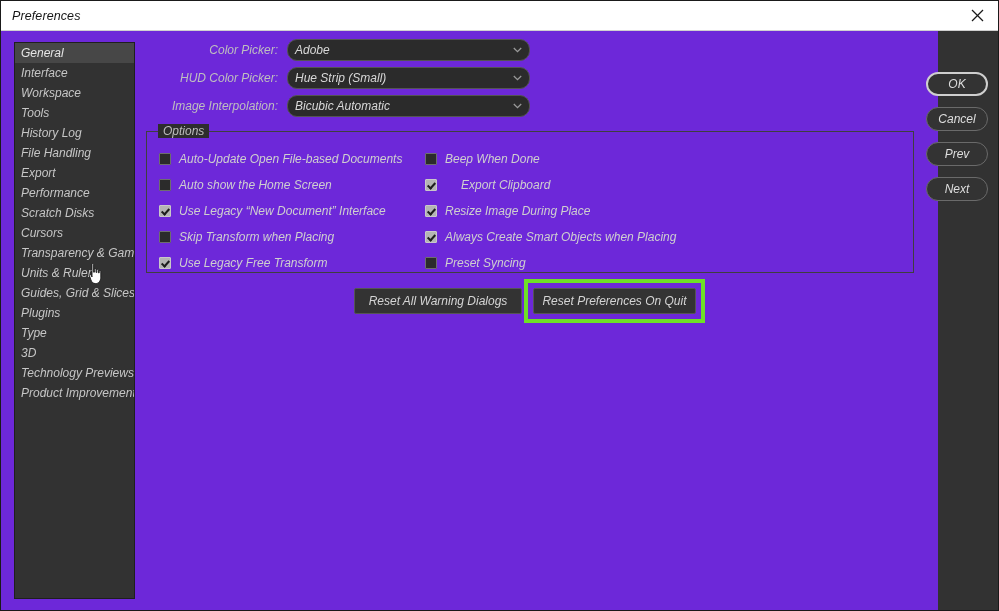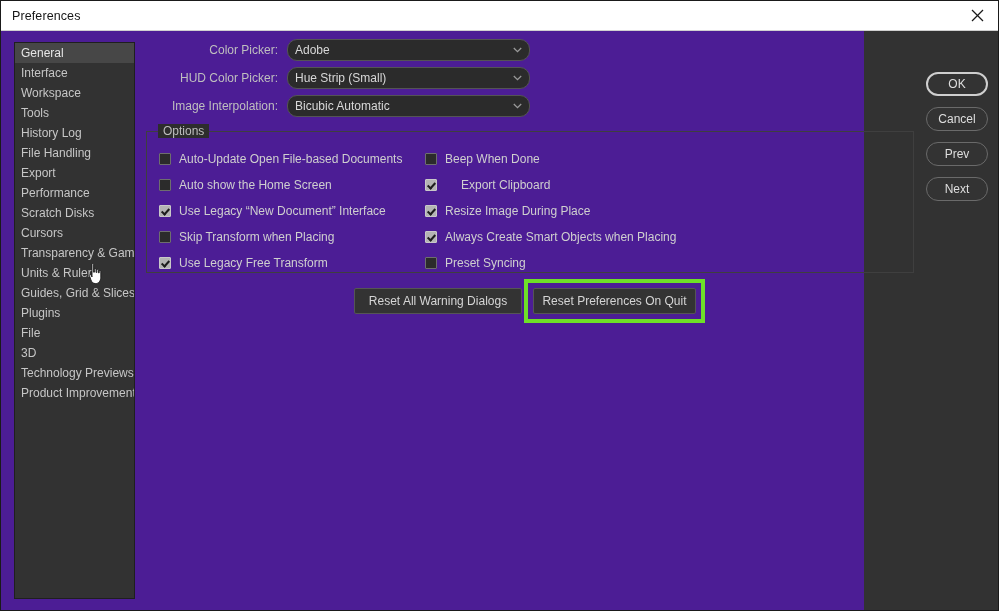--- a/index.html
+++ b/index.html
@@ -11,20 +11,21 @@
     font-family: "Liberation Sans", sans-serif;
   }
   #app {
     position: relative;
     width: 999px;
     height: 611px;
     background: #323232;
     box-sizing: border-box;
     border: 1px solid #1a1a1a;
     overflow: hidden;
+    font-style: italic;
   }
 
   
   .titlebar {
     position: absolute;
     left: 0; top: 0;
     width: 999px;
     height: 30px;
     background: #ffffff;
     border-bottom: 1px solid #d0d0d0;
@@ -48,23 +49,23 @@
     align-items: center;
     justify-content: center;
     cursor: default;
   }
   .titlebar-close svg { display: block; }
 
   
   .dialog-body {
     position: absolute;
     left: 0; top: 30px;
-    width: 863px;
+    width: 937px;
     height: 579px;
-    background: #4c1d95;
+    background: #6d28d9;
   }
 
   
   .category-panel {
     position: absolute;
     left: 13px;
     top: 11px;
     width: 121px;
     height: 557px;
     background: #323232;
@@ -282,21 +283,21 @@
         <div class="category-item"><span>History Log</span></div>
         <div class="category-item"><span>File Handling</span></div>
         <div class="category-item"><span>Export</span></div>
         <div class="category-item"><span>Performance</span></div>
         <div class="category-item"><span>Scratch Disks</span></div>
         <div class="category-item"><span>Cursors</span></div>
         <div class="category-item"><span>Transparency &amp; Gamut</span></div>
         <div class="category-item"><span>Units &amp; Rulers</span></div>
         <div class="category-item"><span>Guides, Grid &amp; Slices</span></div>
         <div class="category-item"><span>Plugins</span></div>
-        <div class="category-item"><span>File</span></div>
+        <div class="category-item"><span>Type</span></div>
         <div class="category-item"><span>3D</span></div>
         <div class="category-item"><span>Technology Previews</span></div>
         <div class="category-item"><span>Product Improvement</span></div>
       </div>
 
     <div class="content">
 
       <div id="field-rows">
           <div class="field-row" style="top: 8px; left: 0px;">
             <div class="field-label">Color Picker:</div>

